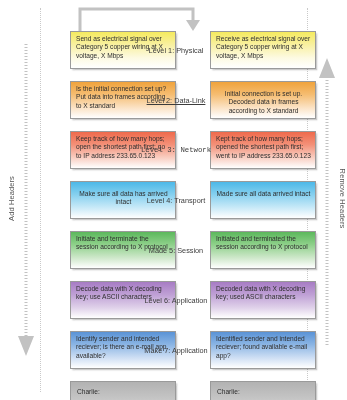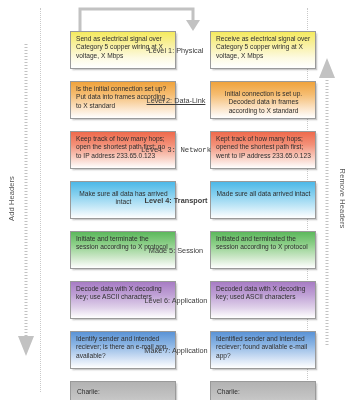--- a/index.html
+++ b/index.html
@@ -272,19 +272,19 @@
     <div class="message-box fill-message">
       <p>Charlie:</p>
 
     </div>
   </div>
 
   <div id="levels">
     <div class="level-label" style="top:15px;">Level 1: Physical</div>
     <div class="level-label" style="top:65px;text-decoration:underline;">Level 2: Data-Link</div>
     <div class="level-label" style="top:115px;font-family:Liberation Mono, monospace;">Level 3: Network</div>
-    <div class="level-label" style="top:165px;font-weight:bold;">Level 4: Transport</div>
+    <div class="level-label" style="top:165px;">Level 4: Transport</div>
     <div class="level-label" style="top:215px;">Made 5: Session</div>
     <div class="level-label" style="top:265px;">Level 6: Application</div>
     <div class="level-label" style="top:315px;">Make 7: Application</div>
   </div>
 
 </div>
 
 </body></html>

